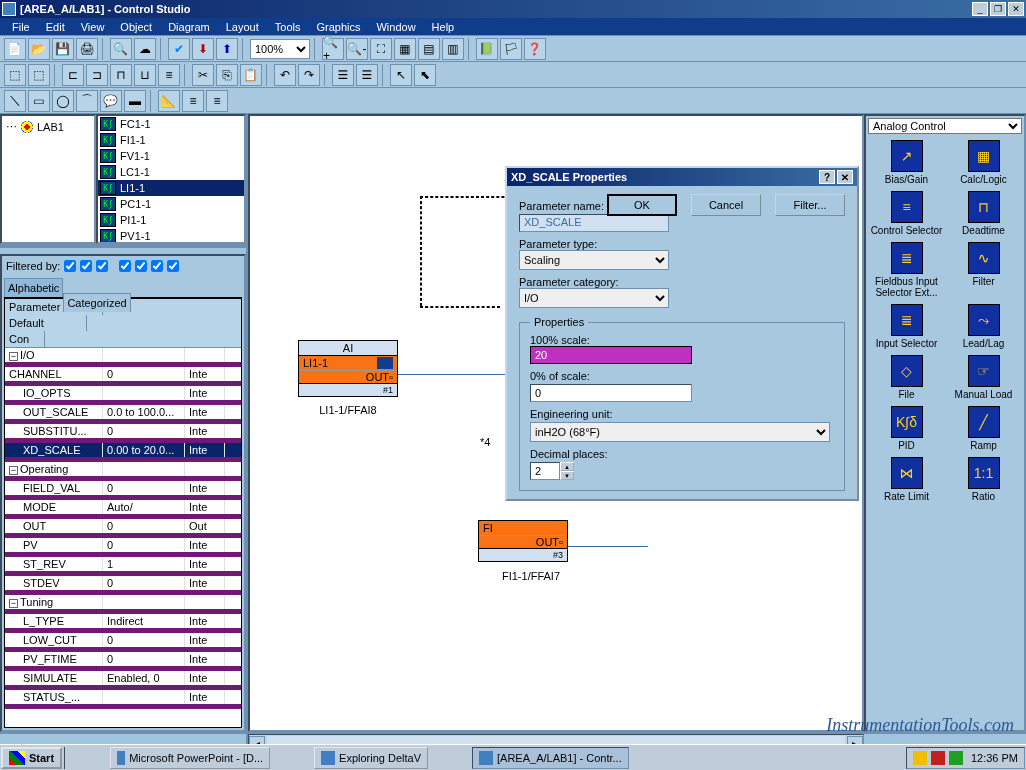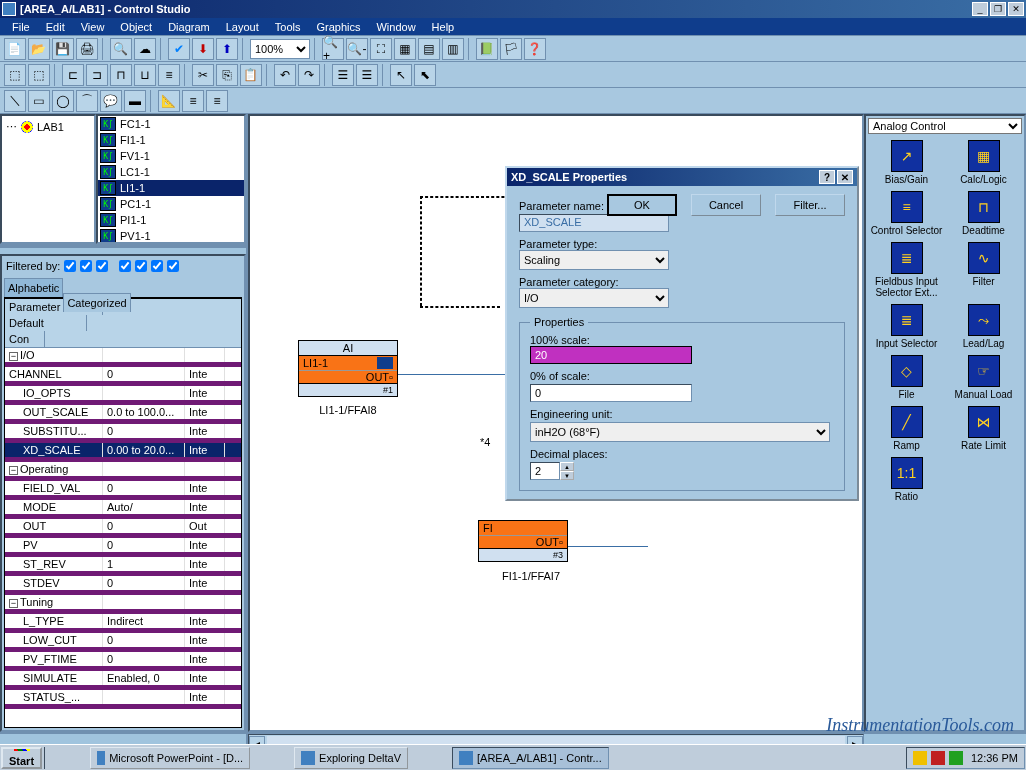--- a/index.html
+++ b/index.html
@@ -113,21 +113,21 @@
 .hscroll-left { width: 248px; border-right: 2px solid #7090b0; }
 .hscroll-mid { flex: 1; background: #b8d4e8; border: 1px inset #7090b0; display: flex; align-items: center; }
 .hscroll-mid .htrack { flex: 1; height: 16px; background: #d0e0f0; margin: 0 2px; position: relative; }
 .hscroll-right { width: 162px; }
 
 
 .watermark { position: absolute; bottom: 34px; right: 12px; font-style: italic; font-family: serif; font-size: 18px; color: #2a5a9a; }
 
 
 .taskbar { position: absolute; bottom: 0; left: 0; right: 0; height: 26px; background: #bfcddb; border-top: 1px solid #fff; display: flex; align-items: center; padding: 1px; gap: 2px; }
-.taskbar .start { height: 22px; padding: 0 6px; border: 2px outset #dfe8f0; background: #bfcddb; display: flex; align-items: center; gap: 4px; cursor: pointer; font-weight: bold; flex-direction: column; }
+.taskbar .start { height: 22px; padding: 0 6px; border: 2px outset #dfe8f0; background: #bfcddb; display: flex; align-items: center; gap: 4px; cursor: pointer; font-weight: bold; }
 .taskbar .start .winlogo { width: 16px; height: 14px; background: linear-gradient(45deg, red 25%, green 25%, green 50%, blue 50%, blue 75%, yellow 75%); }
 .taskbar .taskbtn { height: 22px; padding: 0 6px; border: 1px outset #dfe8f0; background: #bfcddb; display: flex; align-items: center; gap: 4px; cursor: pointer; max-width: 160px; overflow: hidden; white-space: nowrap; margin-left: 42px; }
 .taskbar .taskbtn.active { border: 1px inset #7090b0; background: #a8c0d8; }
 .taskbar .taskbtn .ticon { width: 14px; height: 14px; background: #4080c0; }
 .taskbar .tray { margin-left: auto; height: 22px; border: 1px inset #7090b0; display: flex; align-items: center; padding: 0 6px; gap: 4px; }
 .taskbar .tray .trayicon { width: 14px; height: 14px; }
 .taskbar .tray .clock { margin-left: 4px; }
 </style>
 </head>
 <body>
@@ -497,20 +497,24 @@
           <div class="pal-icon">⤳</div>
           <div class="pal-label">Lead/Lag</div>
         </div>
         <div class="pal-item">
           <div class="pal-icon">◇</div>
           <div class="pal-label">File</div>
         </div>
         <div class="pal-item">
           <div class="pal-icon">☞</div>
           <div class="pal-label">Manual Load</div>
+        </div>
+        <div class="pal-item">
+          <div class="pal-icon">K∫δ</div>
+          <div class="pal-label">PID</div>
         </div>
         <div class="pal-item">
           <div class="pal-icon">╱</div>
           <div class="pal-label">Ramp</div>
         </div>
         <div class="pal-item">
           <div class="pal-icon">⋈</div>
           <div class="pal-label">Rate Limit</div>
         </div>
         <div class="pal-item">

